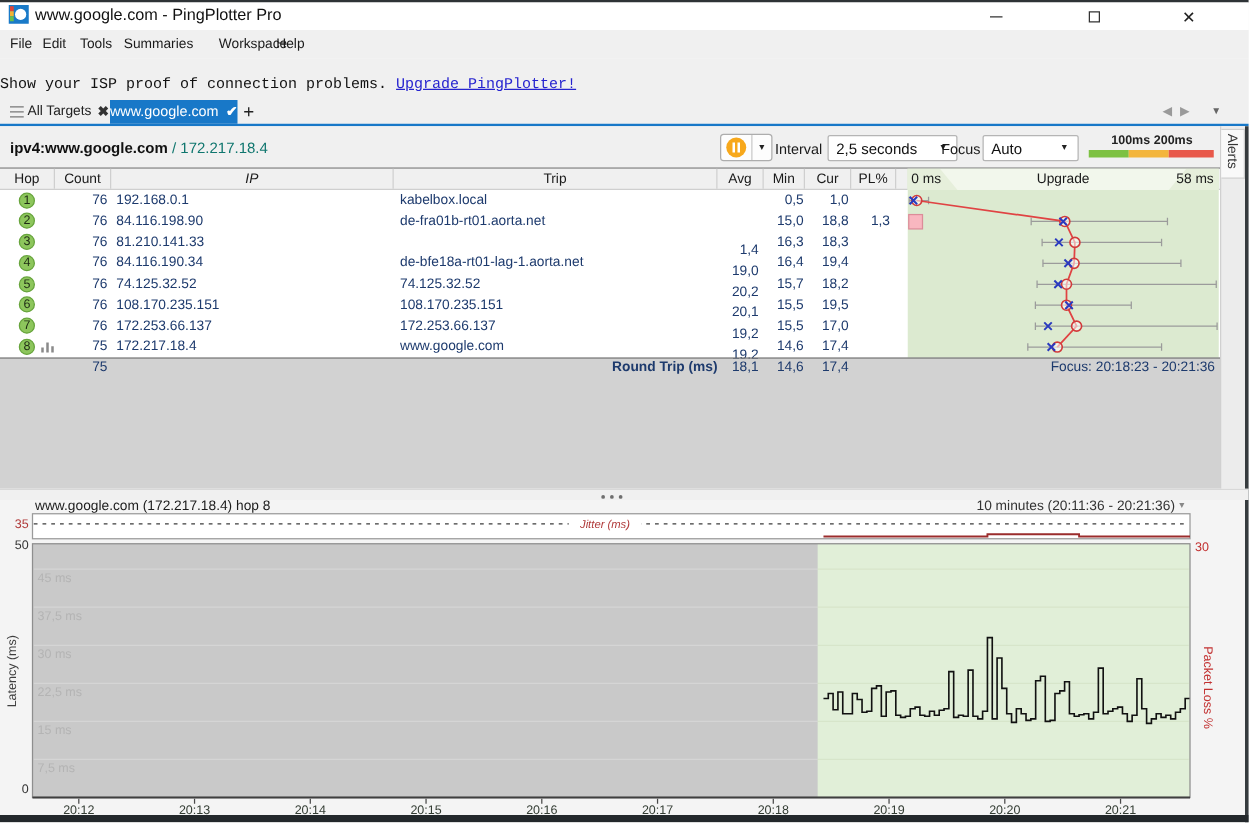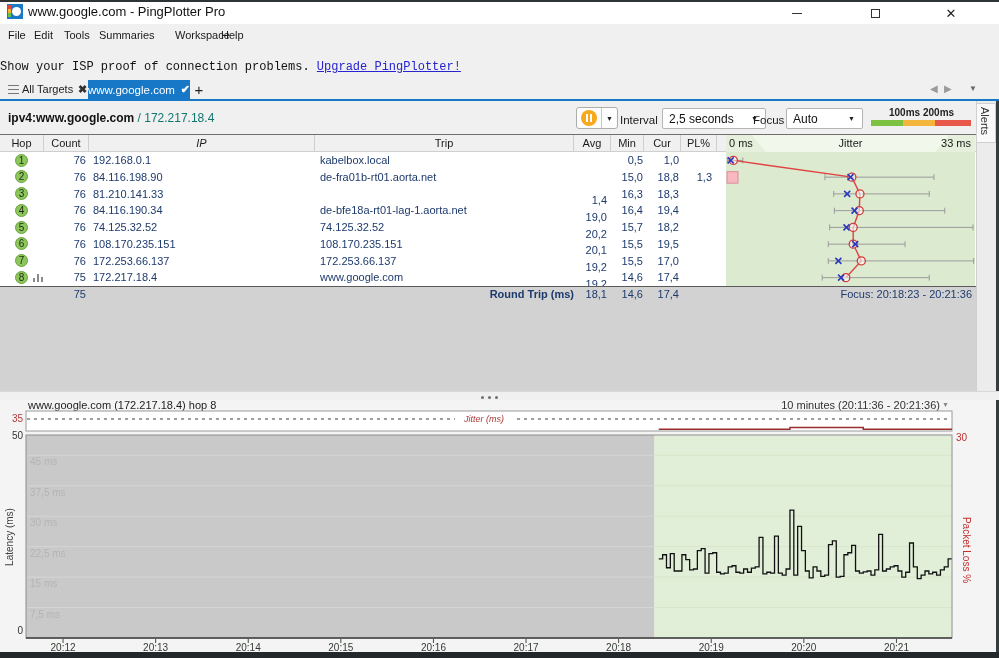--- a/index.html
+++ b/index.html
@@ -213,22 +213,22 @@
       <span class="hcell" style="left: 315px; width: 259px;">Trip</span>
       <span class="hcell" style="left: 574px; width: 37px;">Avg</span>
       <span class="hcell" style="left: 611px; width: 33px;">Min</span>
       <span class="hcell" style="left: 644px; width: 37px;">Cur</span>
       <span class="hcell" style="left: 681px; width: 36px;">PL%</span>
     </div>
   <div class="abs" id="lat-panel">
     <div id="lat-header">
       <span class="trap"></span>
       <span id="lat-h-left">0 ms</span>
-      <span id="lat-h-center">Jitter</span>
-      <span id="lat-h-right">33 ms</span>
+      <span id="lat-h-center">Upgrade</span>
+      <span id="lat-h-right">58 ms</span>
     </div>
   </div>
   <div class="abs" id="grid-body">
       <div class="row" style="top: 0px;">
         <span class="hop-badge">1</span>
         <span class="cell c-count">76</span>
         <span class="cell c-ip">192.168.0.1</span>
         <span class="cell c-name">kabelbox.local</span>
         <span class="cell c-avg">1,4</span>
         <span class="cell c-min">0,5</span>

